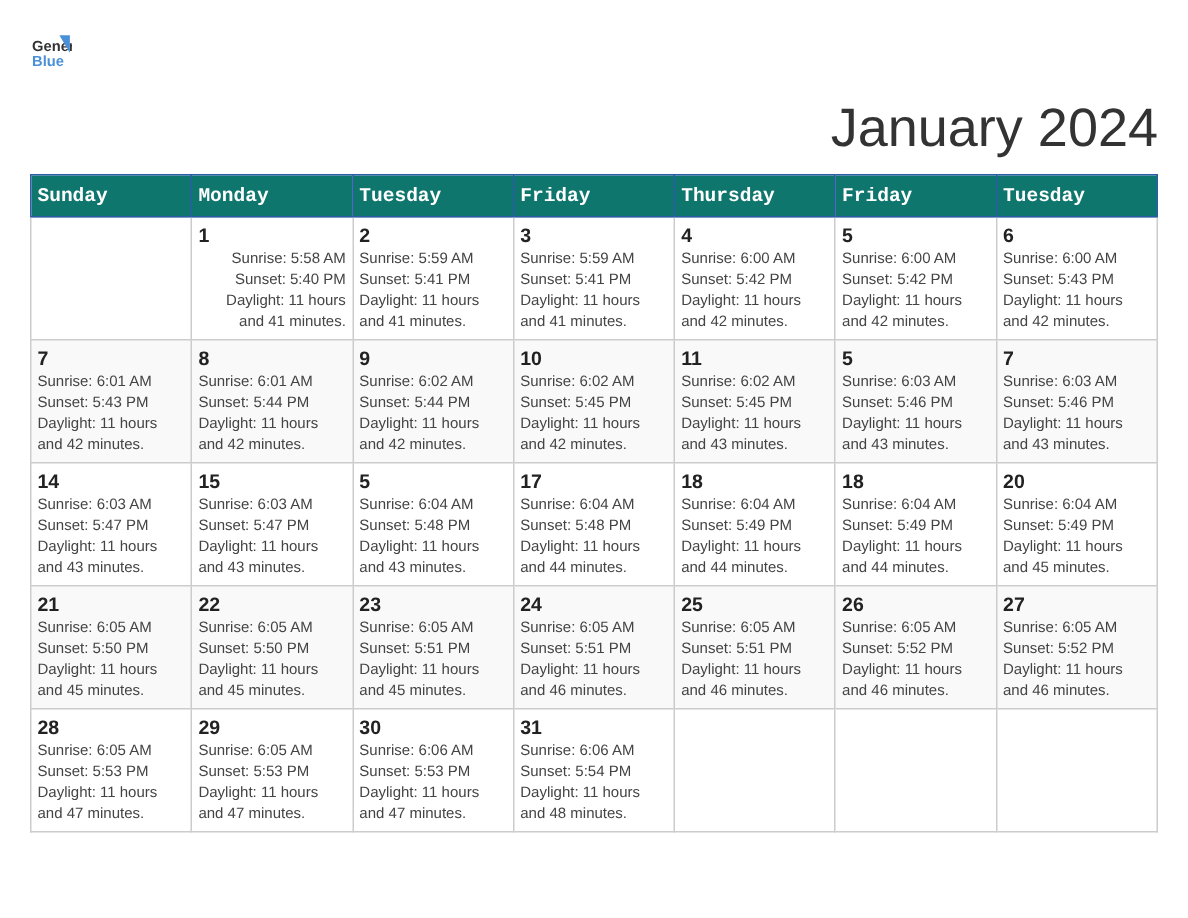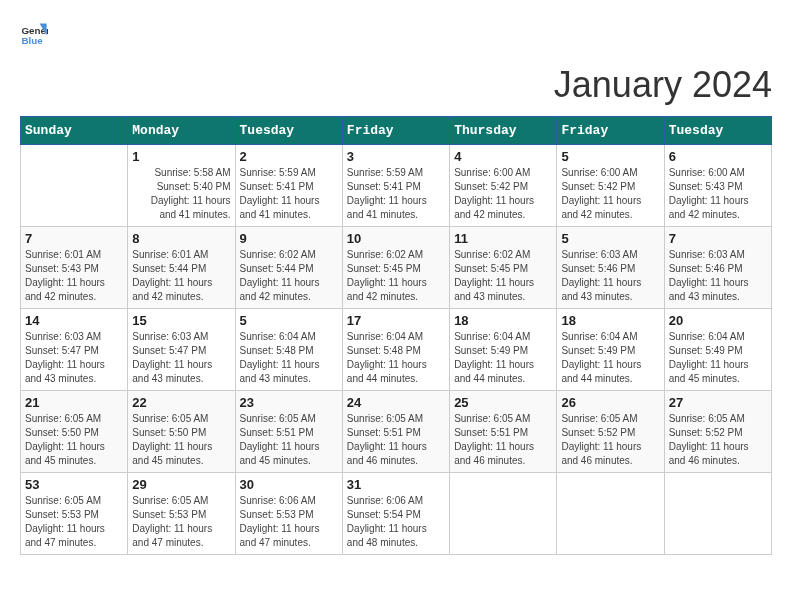--- a/index.html
+++ b/index.html
@@ -276,21 +276,21 @@
         </td>
         <td>
           <span class="day-number">27</span>
           <div class="day-info" style="white-space: pre-line;">Sunrise: 6:05 AM
 Sunset: 5:52 PM
 Daylight: 11 hours and 46 minutes.</div>
         </td>
       </tr>
       <tr>
         <td>
-          <span class="day-number">53</span>
+          <span class="day-number">28</span>
           <div class="day-info" style="white-space: pre-line;">Sunrise: 6:05 AM
 Sunset: 5:53 PM
 Daylight: 11 hours and 47 minutes.</div>
         </td>
         <td>
           <span class="day-number">29</span>
           <div class="day-info" style="white-space: pre-line;">Sunrise: 6:05 AM
 Sunset: 5:53 PM
 Daylight: 11 hours and 47 minutes.</div>
         </td>

